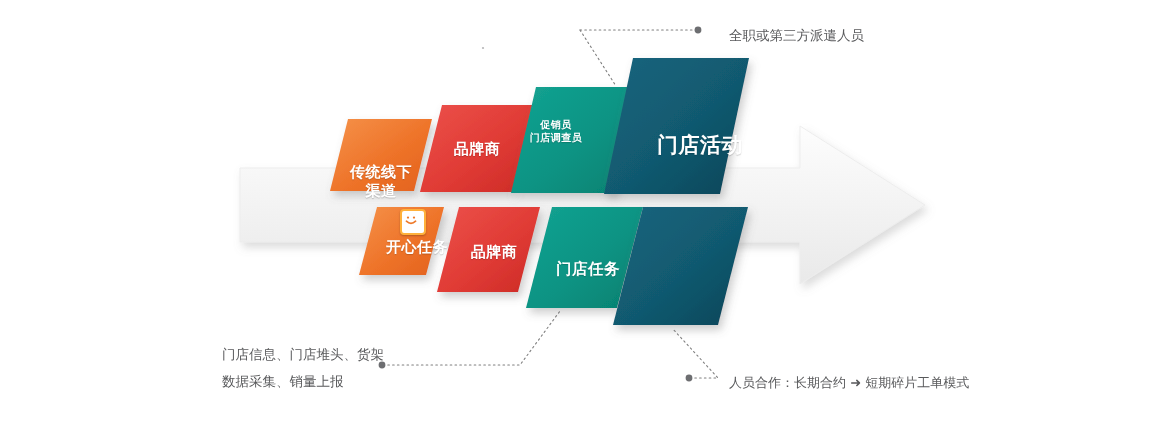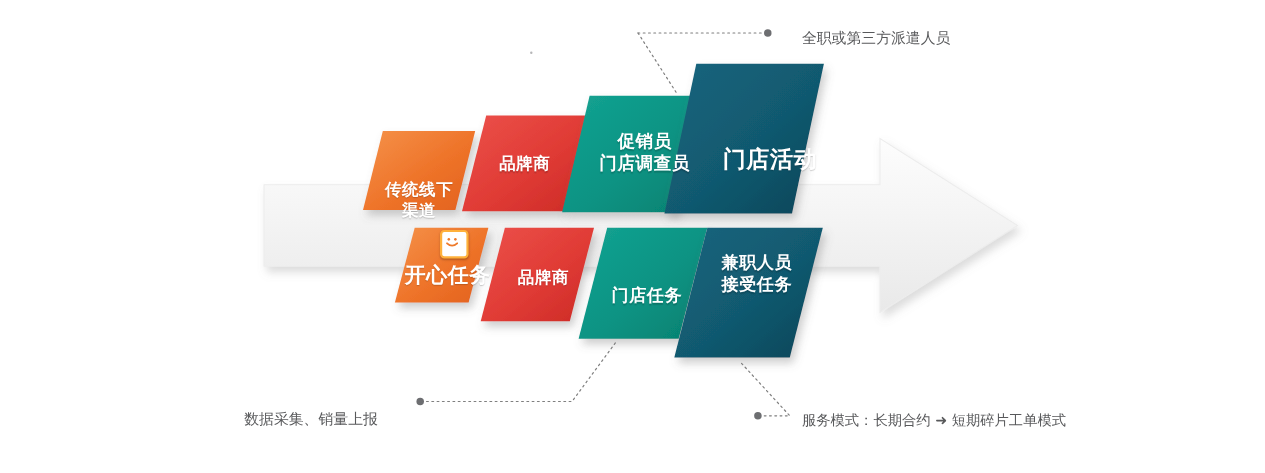--- a/index.html
+++ b/index.html
@@ -113,41 +113,40 @@
       <circle cx="689" cy="378" r="3.4"></circle>
       <circle cx="483" cy="48" r="1.1" opacity="0.5"></circle>
     </g>
   </svg>
 
   <div class="shape-label" style="left:341px;top:134px;width:80px;font-size:15px;margin-top:29px;">传统线下
 渠道</div>
 
   <div class="shape-label" style="left:437px;top:140px;width:80px;font-size:15px;">品牌商</div>
 
-  <div class="shape-label" style="left:534px;top:119px;width:104px;font-size:16px;">促销员
+  <div class="shape-label" style="left:504px;top:119px;width:104px;font-size:10px;">促销员
 门店调查员</div>
 
   <div class="shape-label" style="left:655px;top:132px;width:90px;font-size:21px;">门店活动</div>
 
   <div class="happy-icon" style="left:400px;top:209px;">
     <svg viewBox="0 0 18 18" aria-hidden="true">
       <circle cx="6" cy="6.6" r="1.15" fill="#ee7a2a"></circle>
       <circle cx="12" cy="6.6" r="1.15" fill="#ee7a2a"></circle>
       <path d="M4.4,10.2 Q9,14.4 13.6,10.2" fill="none" stroke="#ee7a2a" stroke-width="1.7" stroke-linecap="round"></path>
     </svg>
   </div>
 
-  <div class="shape-label" style="left:367px;top:238px;width:80px;font-size:19px;">开心任务</div>
+  <div class="shape-label" style="left:377px;top:238px;width:80px;font-size:15px;">开心任务</div>
 
   <div class="shape-label" style="left:454px;top:243px;width:80px;font-size:15px;">品牌商</div>
 
   <div class="shape-label" style="left:545px;top:246px;width:86px;font-size:15.5px;margin-top:14px;">门店任务</div>
 
-  <div class="shape-label" style="left:642px;top:230px;width:92px;font-size:15.5px;">兼职人员
-接受任务</div>
 
   <div class="ann" style="left:729px;top:22px;">全职或第三方派遣人员</div>
 
+  <div class="ann" style="left:222px;top:341px;">门店信息、门店堆头、货架</div>
   <div class="ann" style="left:222px;top:368px;text-align:center;">数据采集、销量上报</div>
 
-  <div class="ann small" style="left:729px;top:370px;">服务模式：长期合约 ➜ 短期碎片工单模式</div>
+  <div class="ann small" style="left:729px;top:370px;">人员合作：长期合约 ➜ 短期碎片工单模式</div>
 
 </div>
 
 </body></html>

